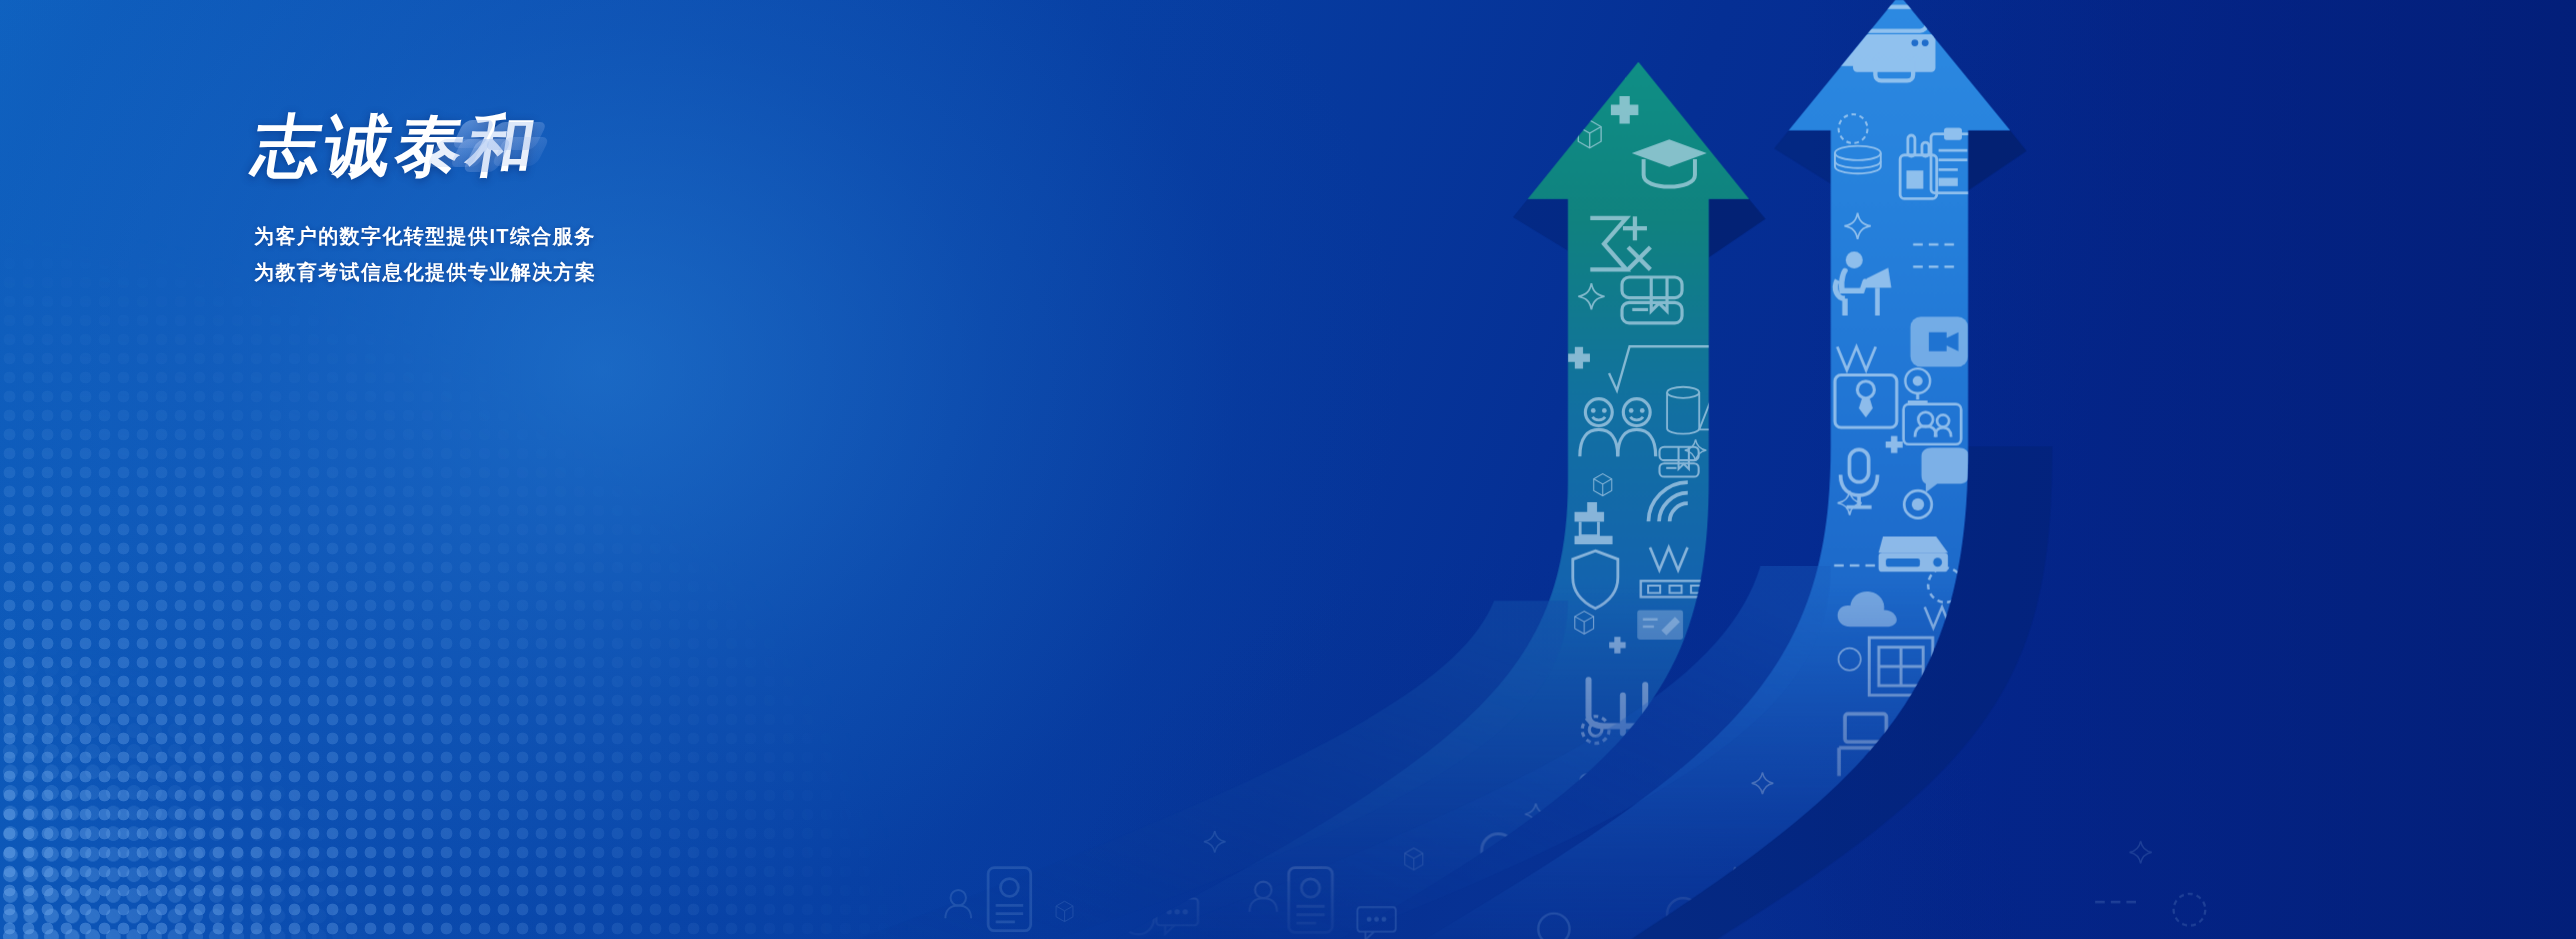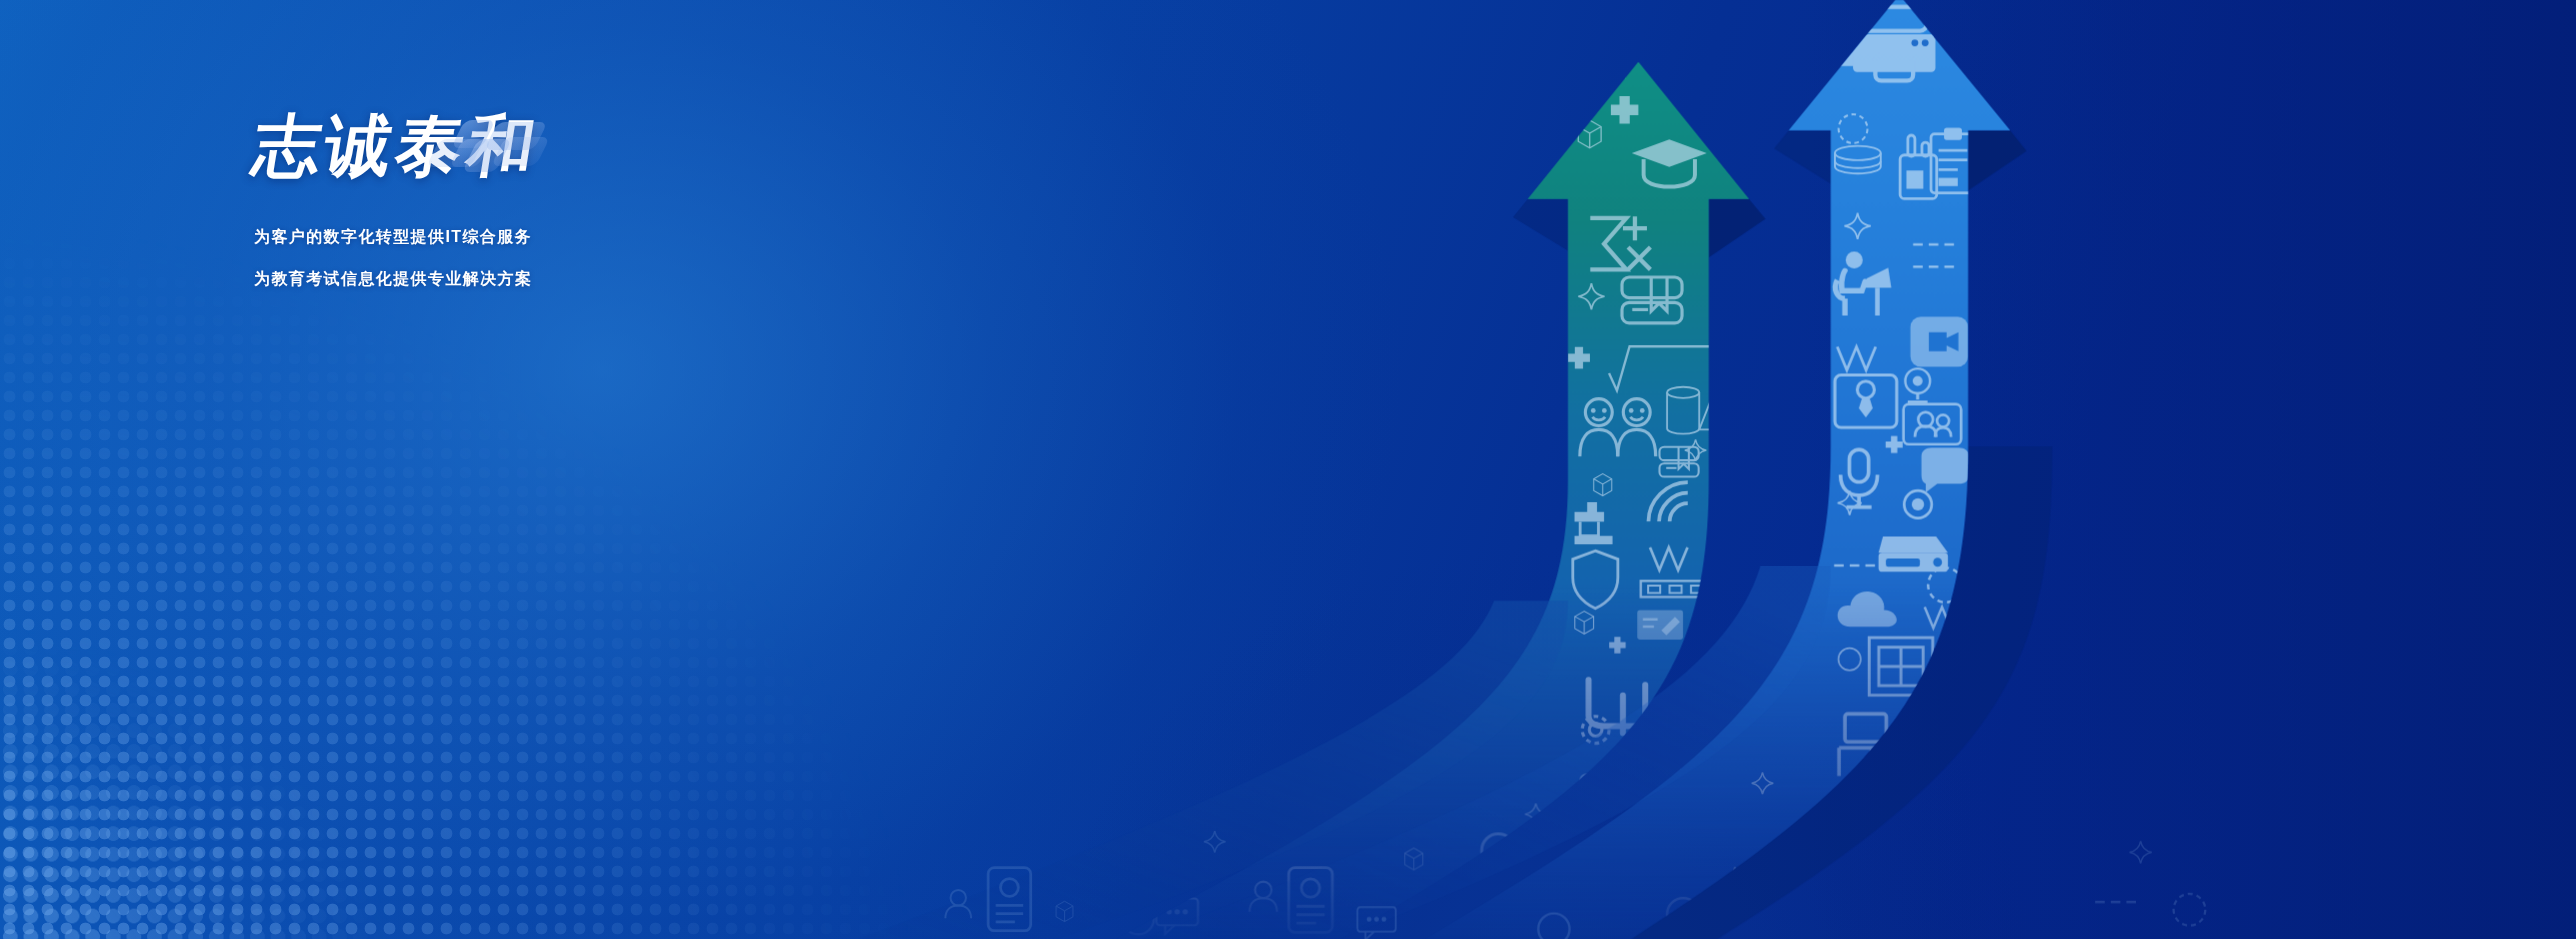--- a/index.html
+++ b/index.html
@@ -43,25 +43,25 @@
   .logomark{position:absolute;left:179px;top:15.5px;width:94px;height:57px;}
   .tile{position:absolute;border-radius:7.7px;transform:skewX(-26deg);
     background:linear-gradient(150deg,rgba(171,199,244,.50),rgba(96,140,216,.26));}
   .t1{left:0;   top:22px;width:45px;height:27.5px;opacity:.55;}
   .t2{left:23px;top:22px;width:29px;height:27.5px;opacity:.62;}
   .t3{left:25px;top:3.4px; width:31px;height:27.5px;opacity:.92;}
   .t4{left:37px;top:22px;width:34px;height:33px;opacity:.95;}
   .t5{left:58px;top:5.2px; width:50px;height:27.5px;opacity:.80;}
   .t6{left:65px;top:20.6px;width:45px;height:29px;opacity:.55;}
 
-  .sub{margin:0;color:#ffffff;font-size:16px;line-height:33px;
+  .sub{margin:0;color:#ffffff;font-size:20px;line-height:33px;
     font-weight:700;letter-spacing:1.4px;white-space:nowrap;
     text-shadow:0 0.9px 5.2px rgba(2,26,92,.40);}
   .sub.first{margin-top:26px;}
-  .sub.second{margin-top:9px;}
+  .sub.second{margin-top:3px;}
 
   
   .arrows{position:absolute;inset:0;}
   .arrows svg{position:absolute;left:0;top:0;width:2576px;height:939px;}
 </style>
 </head>
 <body>
 
 <div id="stage">
 

